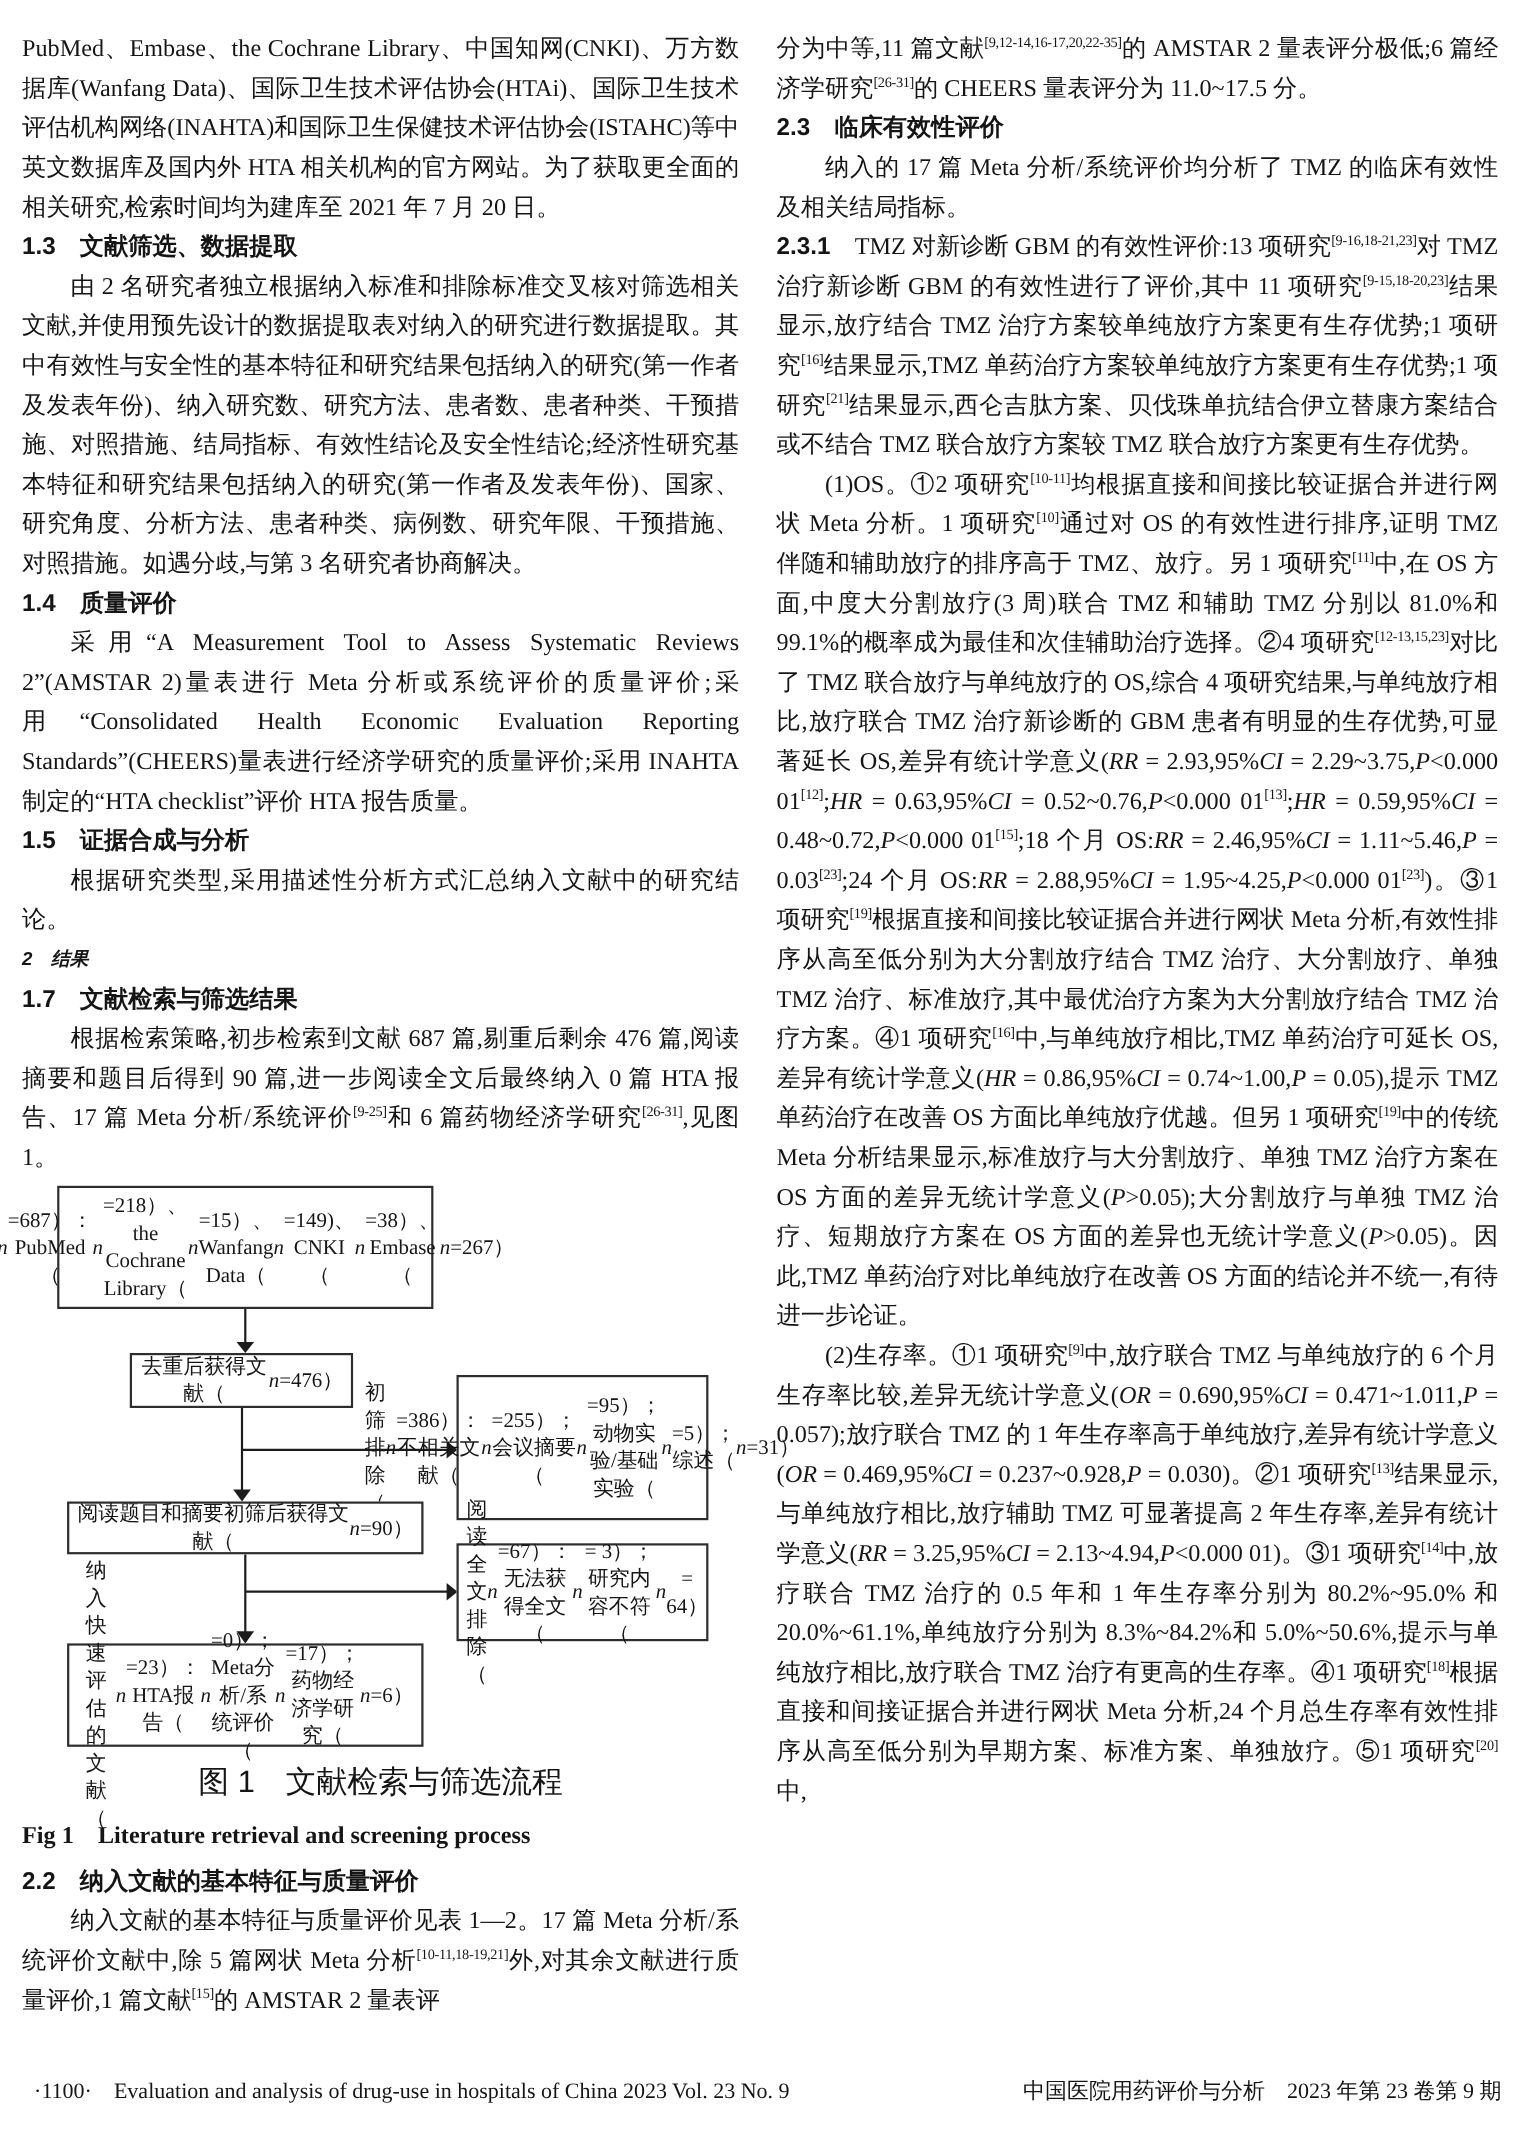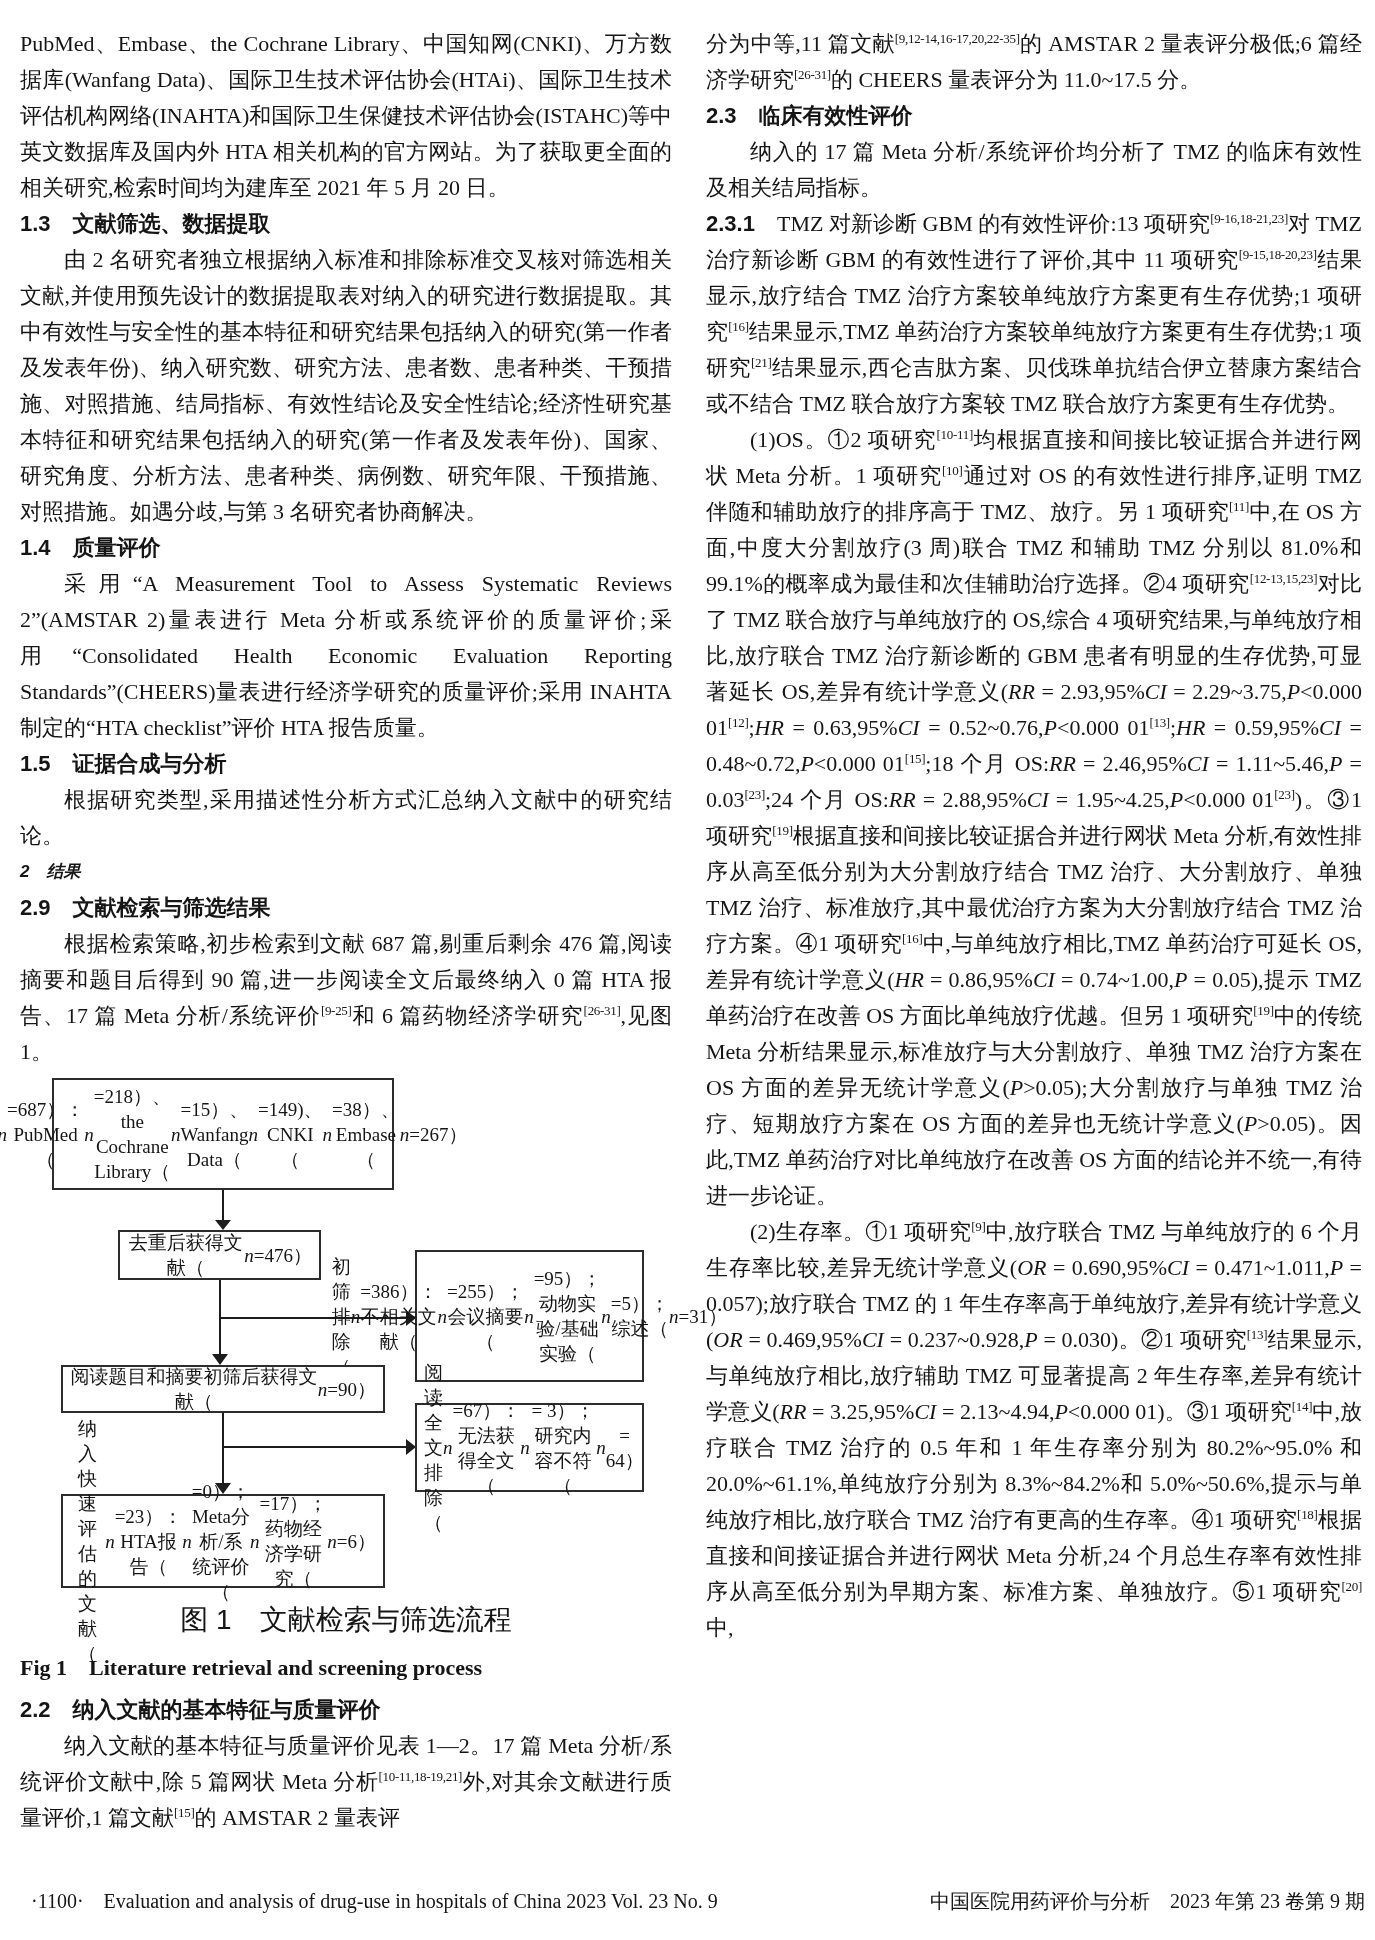--- a/index.html
+++ b/index.html
@@ -50,29 +50,29 @@
     position:absolute;left:31px;right:10px;top:1886px;
     display:flex;justify-content:space-between;align-items:baseline;
     font-size:20px;line-height:30px;
   }
 </style>
 </head>
 <body>
 
 <div class="column" id="col-left">
   <div id="left-top">
-      <p class="p">PubMed、Embase、the Cochrane Library、中国知网(CNKI)、万方数据库(Wanfang Data)、国际卫生技术评估协会(HTAi)、国际卫生技术评估机构网络(INAHTA)和国际卫生保健技术评估协会(ISTAHC)等中英文数据库及国内外 HTA 相关机构的官方网站。为了获取更全面的相关研究,检索时间均为建库至 2021 年 5 月 20 日。</p>
+      <p class="p">PubMed、Embase、the Cochrane Library、中国知网(CNKI)、万方数据库(Wanfang Data)、国际卫生技术评估协会(HTAi)、国际卫生技术评估机构网络(INAHTA)和国际卫生保健技术评估协会(ISTAHC)等中英文数据库及国内外 HTA 相关机构的官方网站。为了获取更全面的相关研究,检索时间均为建库至 2021 年 7 月 20 日。</p>
       <div class="h">1.3　文献筛选、数据提取</div>
       <p class="p indent">由 2 名研究者独立根据纳入标准和排除标准交叉核对筛选相关文献,并使用预先设计的数据提取表对纳入的研究进行数据提取。其中有效性与安全性的基本特征和研究结果包括纳入的研究(第一作者及发表年份)、纳入研究数、研究方法、患者数、患者种类、干预措施、对照措施、结局指标、有效性结论及安全性结论;经济性研究基本特征和研究结果包括纳入的研究(第一作者及发表年份)、国家、研究角度、分析方法、患者种类、病例数、研究年限、干预措施、对照措施。如遇分歧,与第 3 名研究者协商解决。</p>
       <div class="h">1.4　质量评价</div>
       <p class="p indent">采用“A Measurement Tool to Assess Systematic Reviews 2”(AMSTAR 2)量表进行 Meta 分析或系统评价的质量评价;采用“Consolidated Health Economic Evaluation Reporting Standards”(CHEERS)量表进行经济学研究的质量评价;采用 INAHTA 制定的“HTA checklist”评价 HTA 报告质量。</p>
       <div class="h">1.5　证据合成与分析</div>
       <p class="p indent">根据研究类型,采用描述性分析方式汇总纳入文献中的研究结论。</p>
       <div class="h1">2　结果</div>
-      <div class="h">2.9　文献检索与筛选结果</div>
+      <div class="h">1.7　文献检索与筛选结果</div>
       <p class="p indent">根据检索策略,初步检索到文献 687 篇,剔重后剩余 476 篇,阅读摘要和题目后得到 90 篇,进一步阅读全文后最终纳入 0 篇 HTA 报告、17 篇 Meta 分析/系统评价<sup>[9-25]</sup>和 6 篇药物经济学研究<sup>[26-31]</sup>,见图 1。</p>
     </div>
 
   <div class="figure">
     <div class="flowchart">
       <svg width="652" height="512" viewBox="0 0 652 512">
         <g stroke="#1c1c1c" stroke-width="2" fill="#1c1c1c">
           <line x1="203" y1="112" x2="203" y2="143"></line>
           <polygon points="195,142 211,142 203,152" stroke="none"></polygon>
           <line x1="200" y1="202" x2="200" y2="278"></line>

